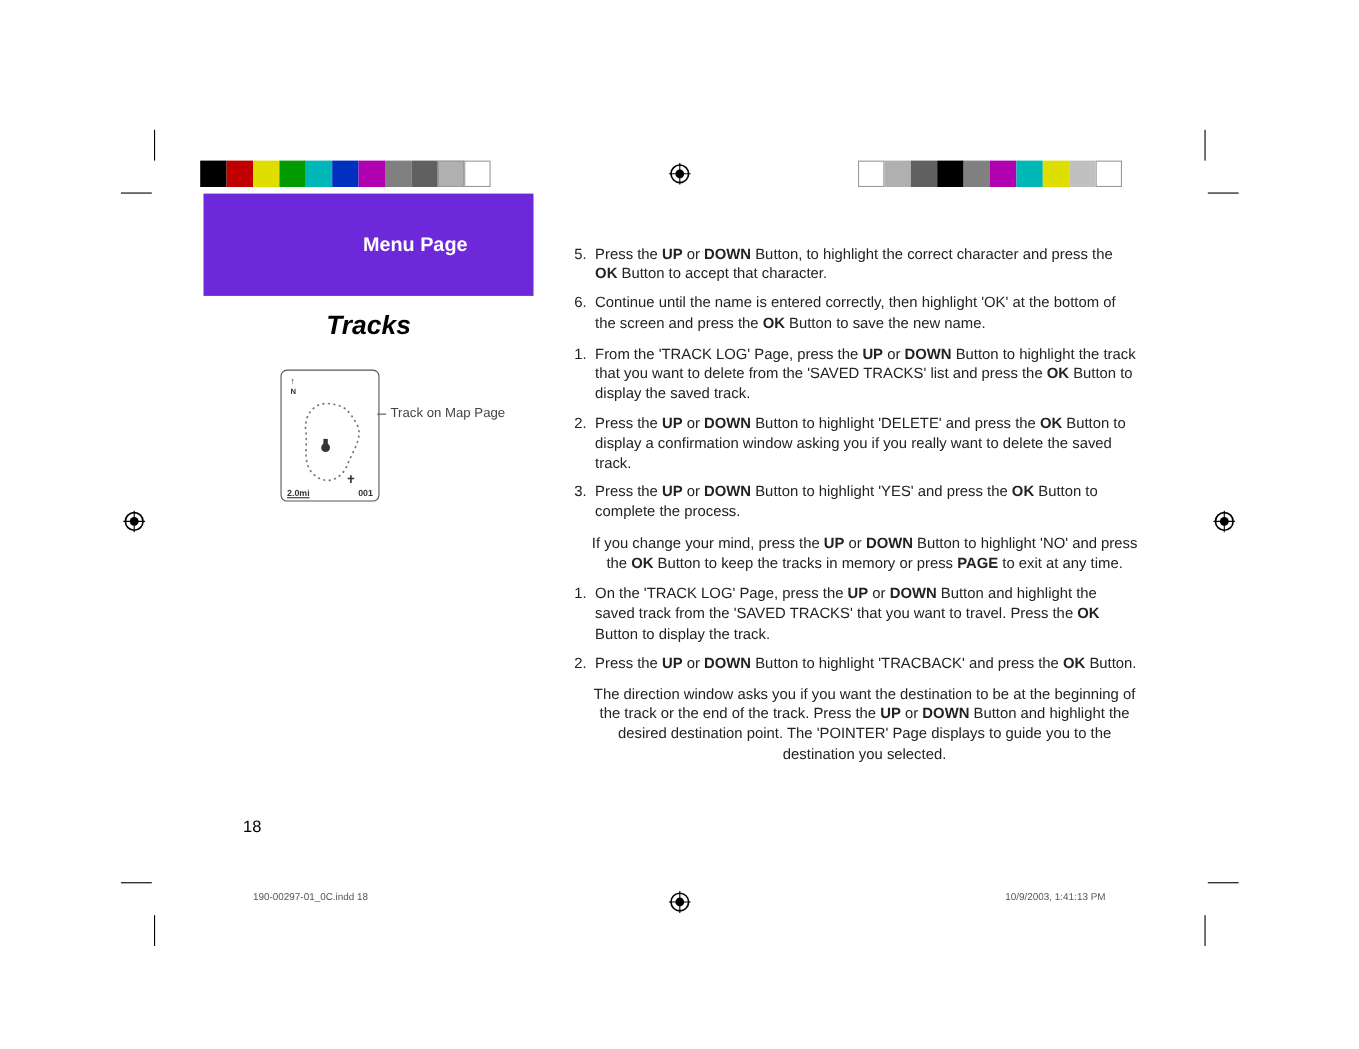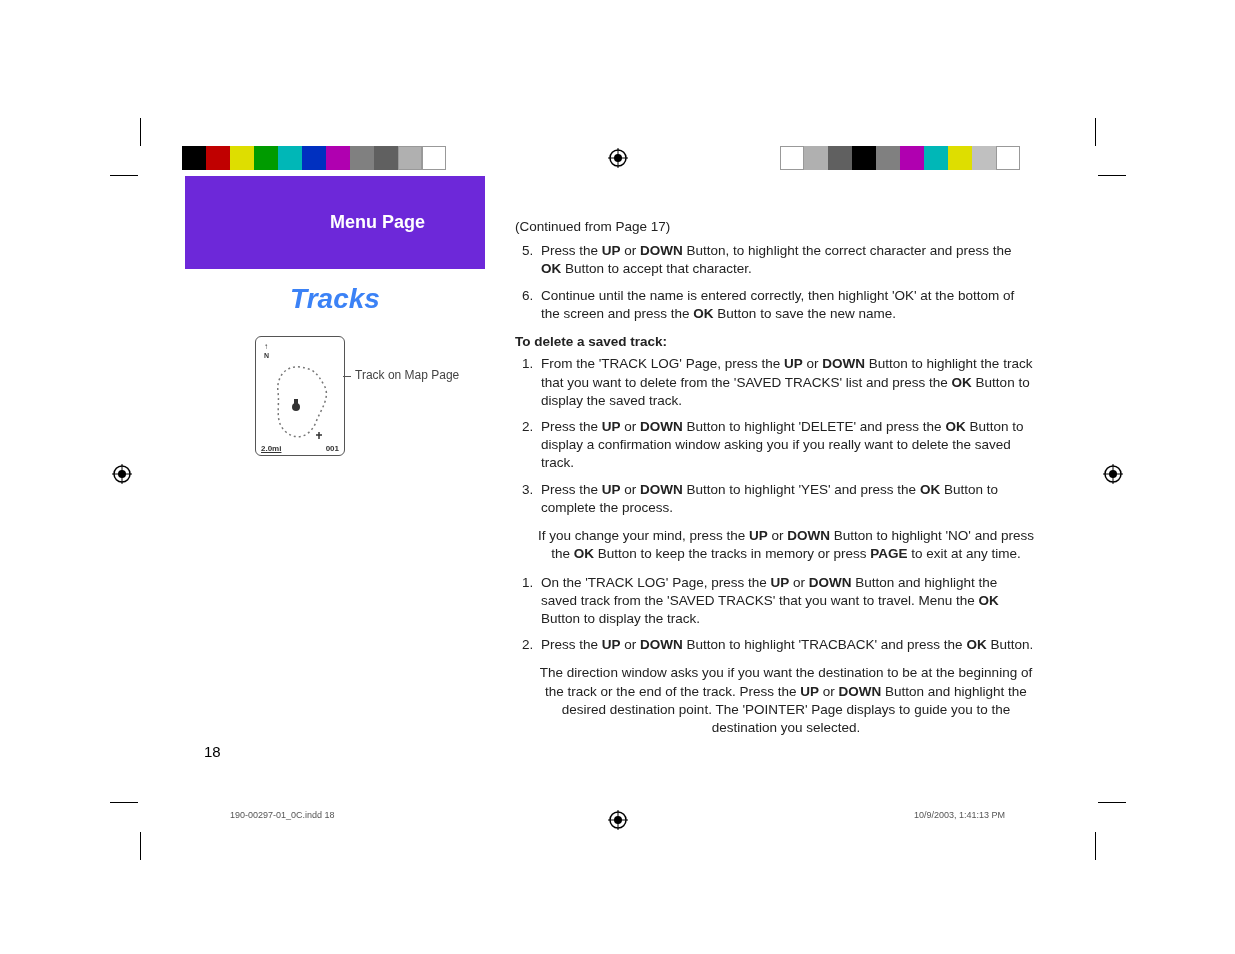--- a/index.html
+++ b/index.html
@@ -57,22 +57,22 @@
     font-size: 18px;
   }
   .section-title {
     position: absolute;
     left: 45px;
     top: 155px;
     width: 300px;
     text-align: center;
     font-style: italic;
     font-weight: 700;
-    font-size: 28px;
-    color: #3b82f6;
+    font-size: 24px;
+    color: #000000;
   }
   .figure {
     position: absolute;
     left: 115px;
     top: 208px;
     width: 90px;
     height: 120px;
     border: 1.5px solid #555;
     border-radius: 6px;
     box-sizing: border-box;
@@ -105,21 +105,21 @@
   }
   .callout-text {
     position: absolute;
     left: 215px;
     top: 240px;
     font-size: 12px;
     color: #444;
   }
   .page-num {
     position: absolute;
-    left: 64px;
+    left: 81px;
     top: 615px;
     font-size: 15px;
     font-weight: 400;
   }
 
   
   .body {
     position: absolute;
     left: 375px;
     top: 90px;
@@ -241,37 +241,35 @@
     </svg>
     <div class="figure-label">2.0mi</div>
     <div class="figure-num">001</div>
   </div>
   <div class="callout-line"></div>
   <div class="callout-text">Track on Map Page</div>
 
   <div class="page-num">18</div>
 
   <div class="body">
-    <div class="cont">(Continued from Page 17)</div>
 
     <ol start="5">
       <li><span>Press the </span><b>UP</b><span> or </span><b>DOWN</b><span> Button, to highlight the correct character and press the </span><b>OK</b><span> Button to accept that character.</span></li>
       <li><span>Continue until the name is entered correctly, then highlight 'OK' at the bottom of the screen and press the </span><b>OK</b><span> Button to save the new name.</span></li>
     </ol>
 
-    <div class="h">To delete a saved track:</div>
     <ol>
       <li><span>From the 'TRACK LOG' Page, press the </span><b>UP</b><span> or </span><b>DOWN</b><span> Button to highlight the track that you want to delete from the 'SAVED TRACKS' list and press the </span><b>OK</b><span> Button to display the saved track.</span></li>
       <li><span>Press the </span><b>UP</b><span> or </span><b>DOWN</b><span> Button to highlight 'DELETE' and press the </span><b>OK</b><span> Button to display a confirmation window asking you if you really want to delete the saved track.</span></li>
       <li><span>Press the </span><b>UP</b><span> or </span><b>DOWN</b><span> Button to highlight 'YES' and press the </span><b>OK</b><span> Button to complete the process.</span></li>
     </ol>
     <div class="para"><span>If you change your mind, press the </span><b>UP</b><span> or </span><b>DOWN</b><span> Button to highlight 'NO' and press the </span><b>OK</b><span> Button to keep the tracks in memory or press </span><b>PAGE</b><span> to exit at any time.</span></div>
 
     <ol>
-      <li><span>On the 'TRACK LOG' Page, press the </span><b>UP</b><span> or </span><b>DOWN</b><span> Button and highlight the saved track from the 'SAVED TRACKS' that you want to travel. Menu the </span><b>OK</b><span> Button to display the track.</span></li>
+      <li><span>On the 'TRACK LOG' Page, press the </span><b>UP</b><span> or </span><b>DOWN</b><span> Button and highlight the saved track from the 'SAVED TRACKS' that you want to travel. Press the </span><b>OK</b><span> Button to display the track.</span></li>
       <li><span>Press the </span><b>UP</b><span> or </span><b>DOWN</b><span> Button to highlight 'TRACBACK' and press the </span><b>OK</b><span> Button.</span></li>
     </ol>
     <div class="para"><span> The direction window asks you if you want the destination to be at the beginning of the track or the end of the track. Press the </span><b>UP</b><span> or </span><b>DOWN</b><span> Button and highlight the desired destination point. The 'POINTER' Page displays to guide you to the destination you selected.</span></div>
   </div>
 
   <div class="slug-left">190-00297-01_0C.indd   18</div>
   <div class="slug-right">10/9/2003, 1:41:13 PM</div>
 </div>
 
 </body></html>

